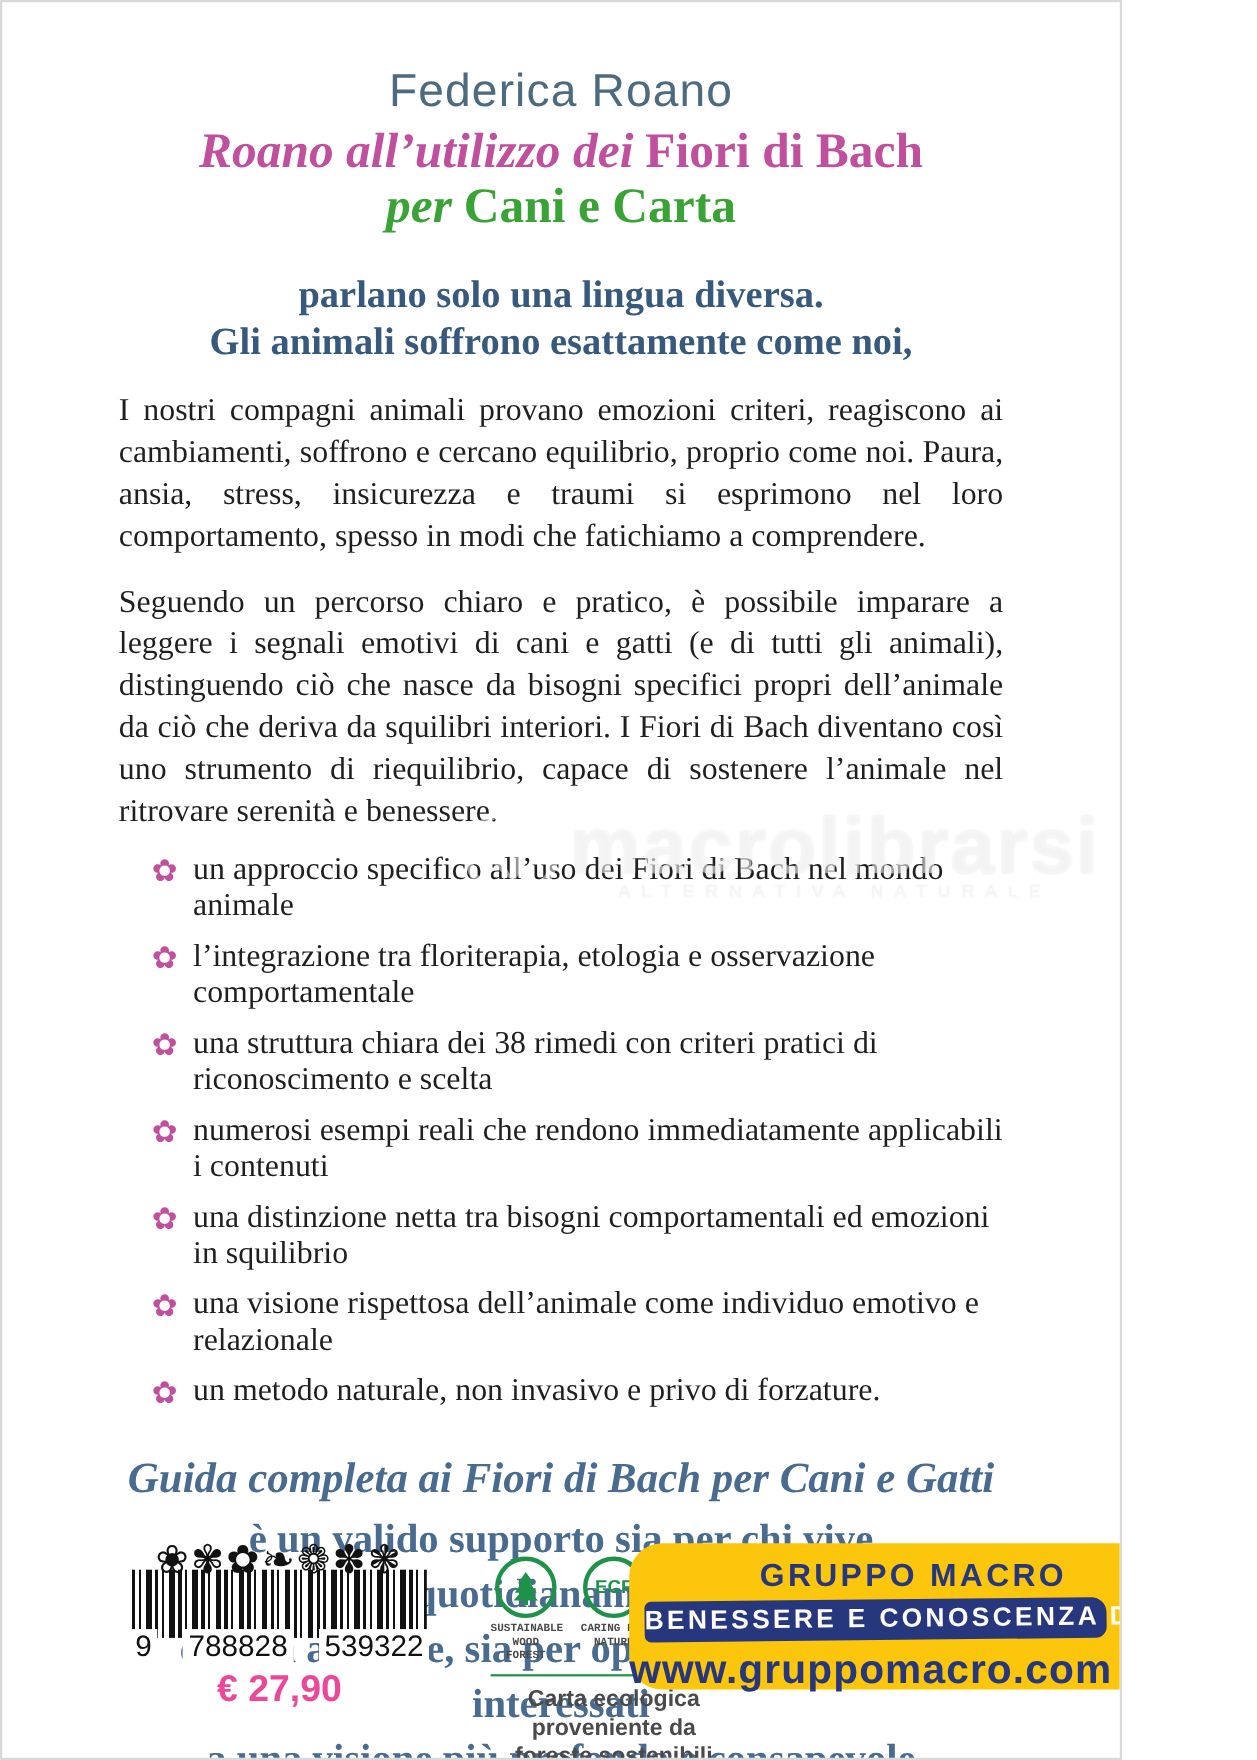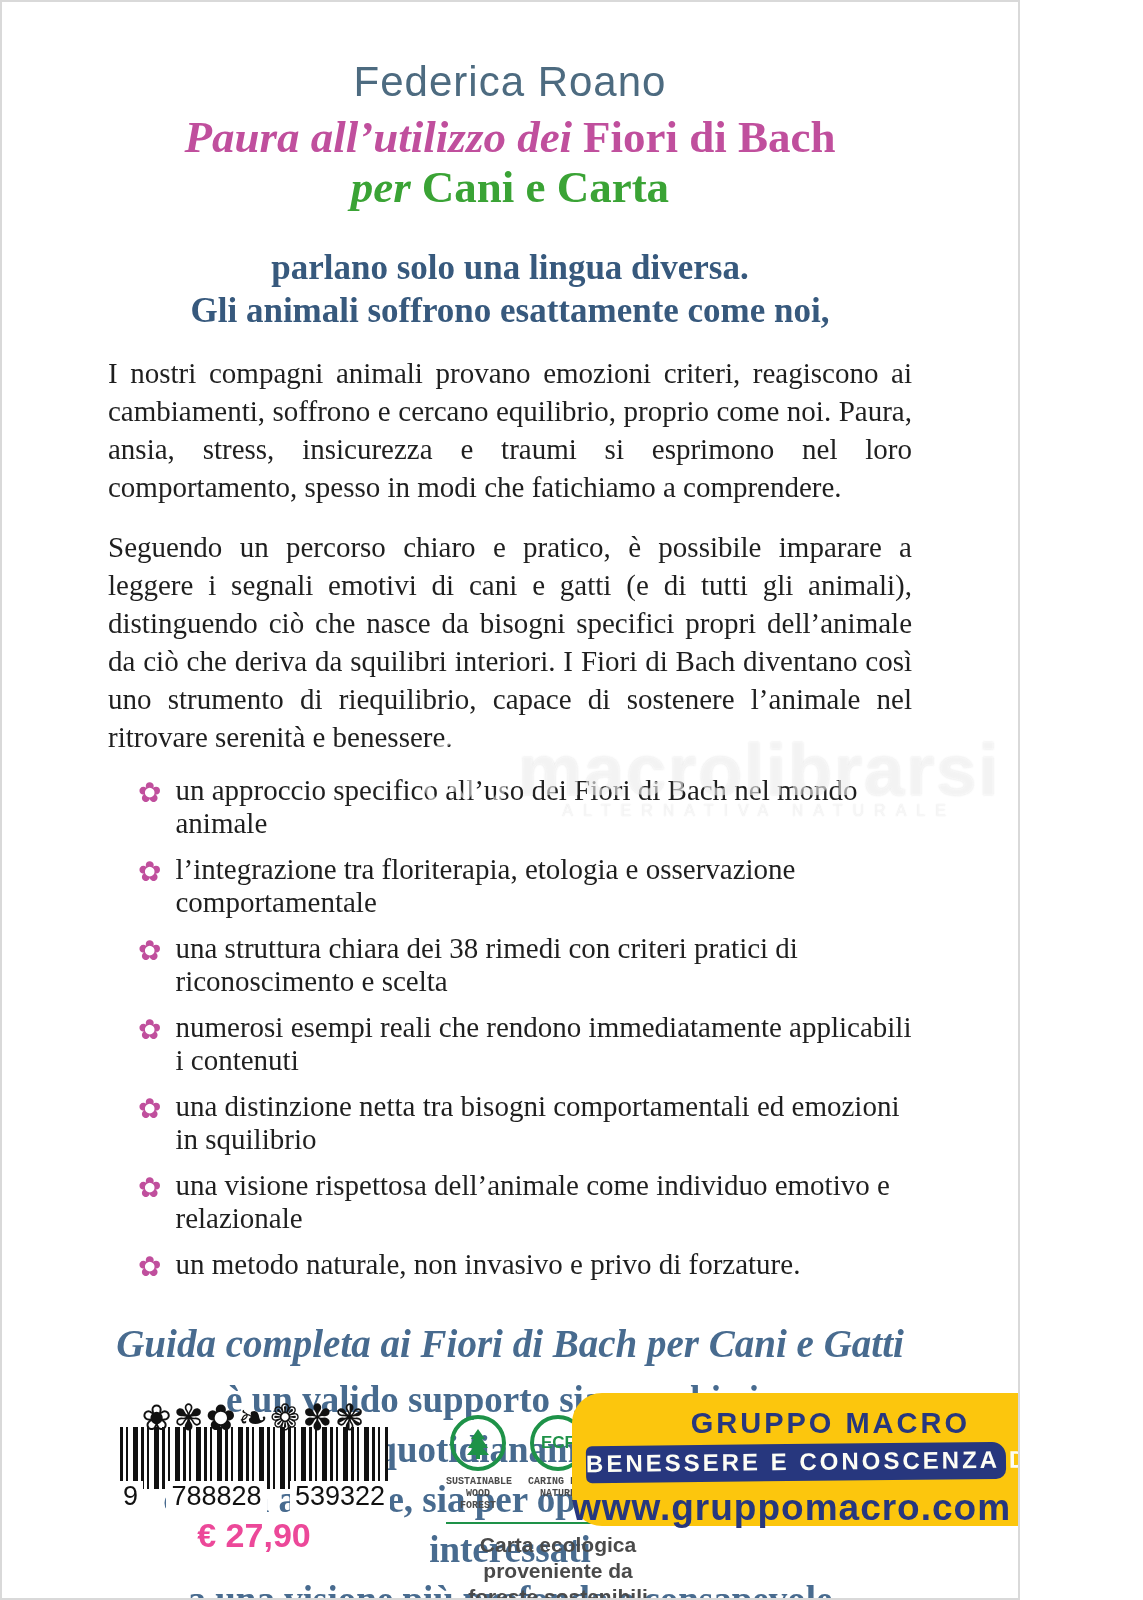--- a/index.html
+++ b/index.html
@@ -159,21 +159,21 @@
   }
   .eco-divider { height:2px; background:#1e9248; margin:10px 8px 8px 8px; }
   .eco-caption {
     font-family:"Liberation Sans", sans-serif;
     font-weight:bold; font-size:21px; line-height:26px;
     color:#4a4a4a; white-space:pre-line;
   }
 
   
   .publisher {
-    position:absolute; right:0; top:10px;
+    position:absolute; right:0; top:20px;
     width:446px; height:133px;
     background:#fcc60d;
     border-radius:30px 0 0 30px;
     font-family:"Liberation Sans", sans-serif;
   }
   .pub-name {
     text-align:right; padding:14px 48px 0 0;
     font-weight:bold; font-size:29px; letter-spacing:3px;
     color:#27377e;
   }
@@ -196,21 +196,21 @@
 </style>
 </head>
 <body>
 
 <div class="page">
 
   <div class="content">
 
     <div class="author">Federica Roano</div>
     <div class="title-line title-pink">
-      <span class="t-italic">Paura all’utilizzo dei</span><span>Fiori di Bach</span>
+      <span class="t-italic">Roano all’utilizzo dei</span><span>Fiori di Bach</span>
     </div>
     <div class="title-line title-green">
       <span class="t-italic">per</span><span>Cani e Carta</span>
     </div>
 
     <div class="headline">
       <div>parlano solo una lingua diversa.</div>
       <div>Gli animali soffrono esattamente come noi,</div>
     </div>
 

